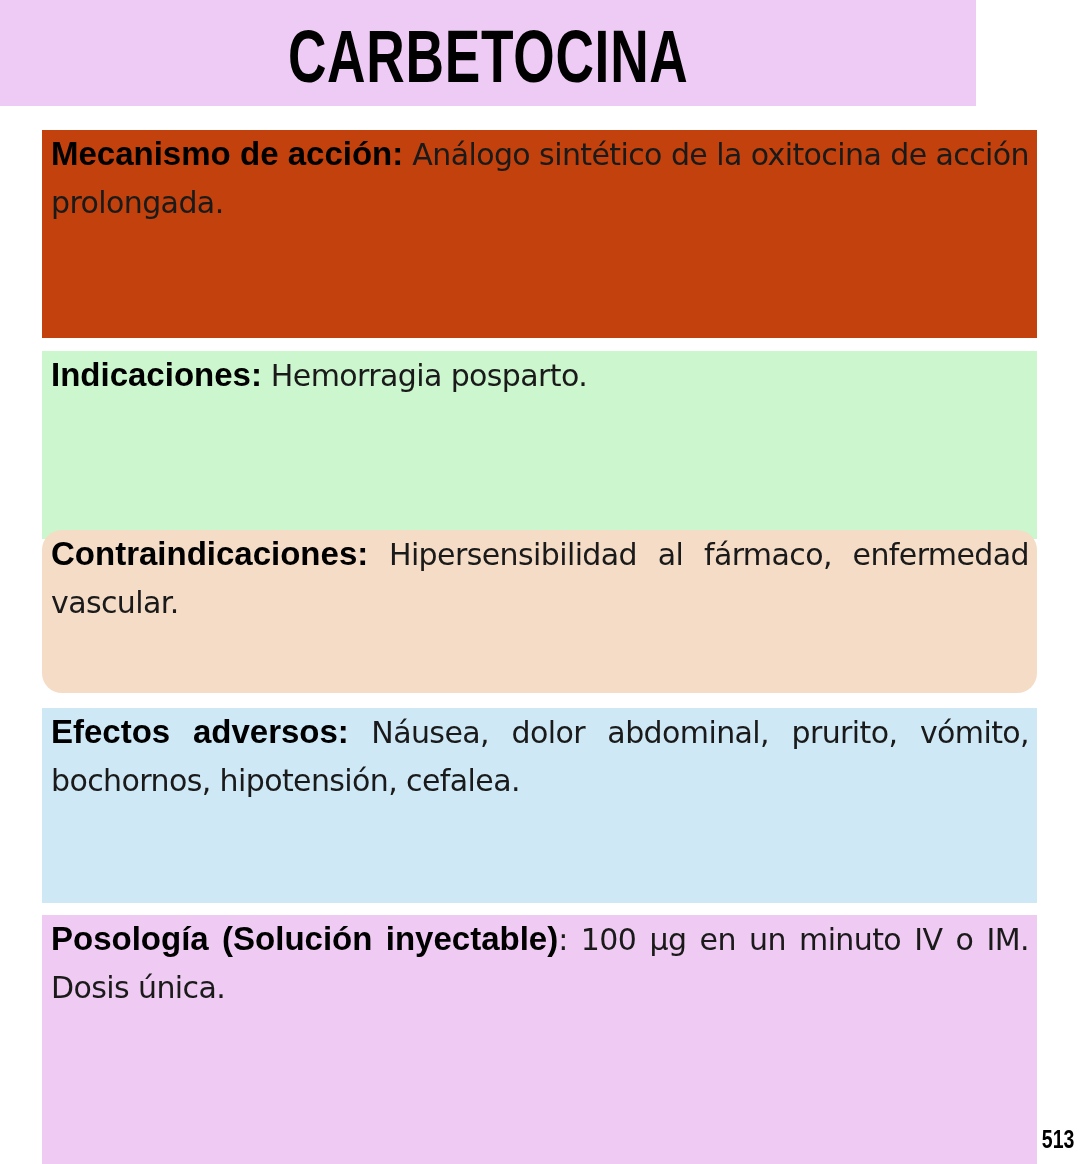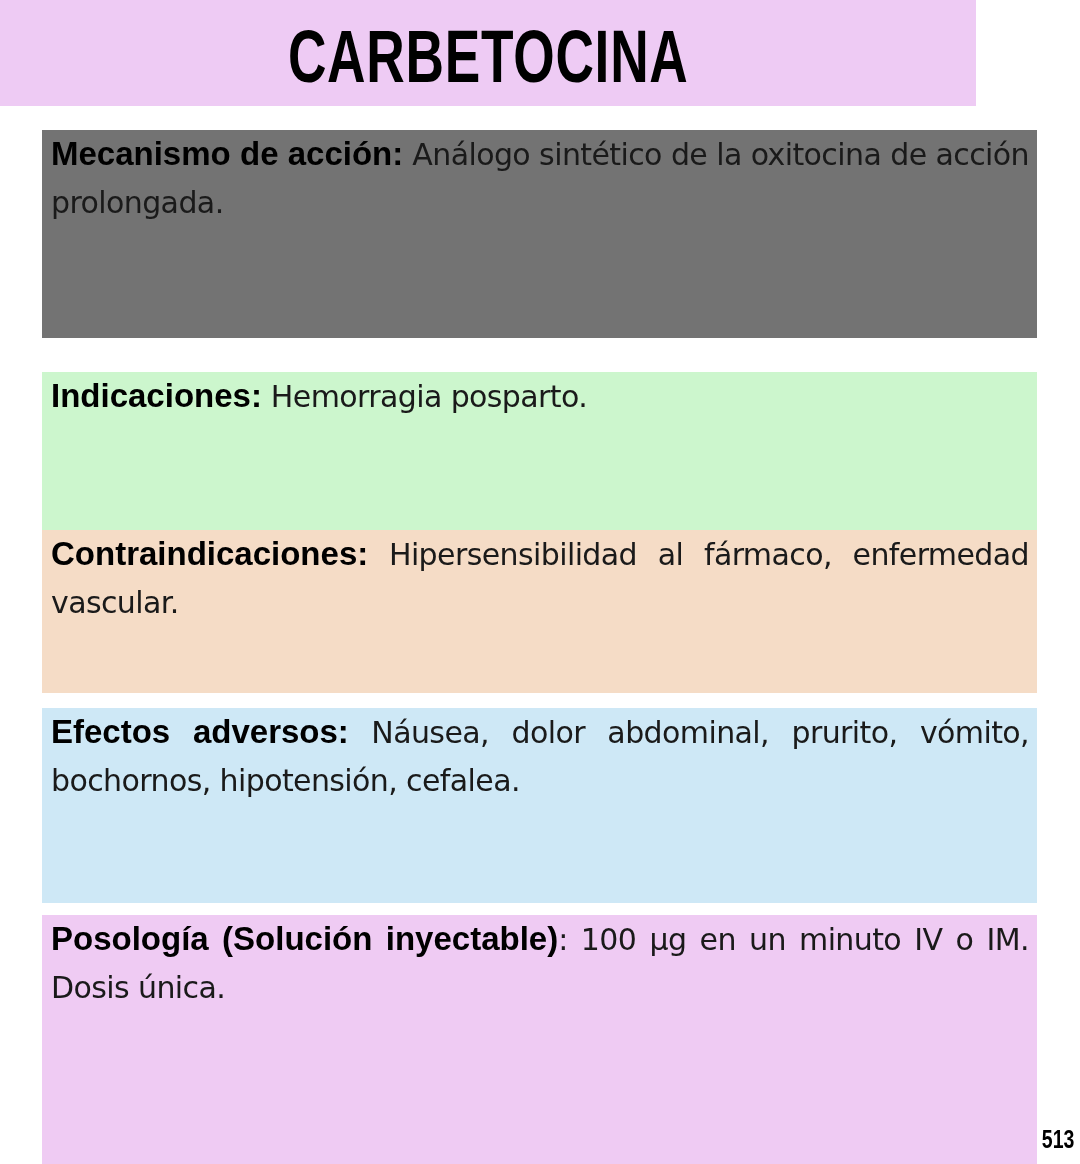--- a/index.html
+++ b/index.html
@@ -2,23 +2,23 @@
 <html><head>
 <meta charset="utf-8">
 <style>
   html, body { margin:0; padding:0; }
   body { width:1080px; height:1164px; background:#ffffff; position:relative; overflow:hidden; font-family:"Liberation Sans", sans-serif; }
   .header { position:absolute; left:0; top:0; width:976px; height:106px; background:#eecbf4; display:flex; align-items:center; justify-content:center; }
   .title { font-family:"Liberation Sans", sans-serif; font-weight:bold; font-size:74px; color:#000; transform:scaleX(0.72); letter-spacing:1px; line-height:1; margin-top:8px; }
   .box { position:absolute; left:42px; width:987px; padding:0 8px 0 9px; box-sizing:border-box; color:#1a1a1a; font-size:33px; line-height:47px; text-align:justify; }
   .box .lbl { font-weight:bold; color:#000; }
   .box .txt { font-family:"DejaVu Sans", sans-serif; font-size:30px; letter-spacing:-0.6px; }
-  .b1 { top:130px; height:208px; background:#737373; width:995px; }
-  .b2 { top:372px; height:188px; background:#ccf6cd; width:995px; }
-  .b3 { top:530px; height:163px; background:#f5dcc6; width:995px; }
+  .b1 { top:130px; height:208px; background:#c2410c; width:995px; }
+  .b2 { top:351px; height:188px; background:#ccf6cd; width:995px; }
+  .b3 { top:530px; height:163px; background:#f5dcc6; width:995px;border-radius:20px; }
   .b4 { top:708px; height:195px; background:#cee8f6; width:995px; }
   .b5 { top:915px; height:261px; background:#efcbf3; width:995px; }
   .page-num { position:absolute; right:6px; top:1124px; font-weight:bold; font-size:26px; color:#000; transform:scaleX(0.75); transform-origin:right; }
 </style>
 </head>
 <body>
 
 <div class="header">
   <div class="title">CARBETOCINA</div>
 </div>

